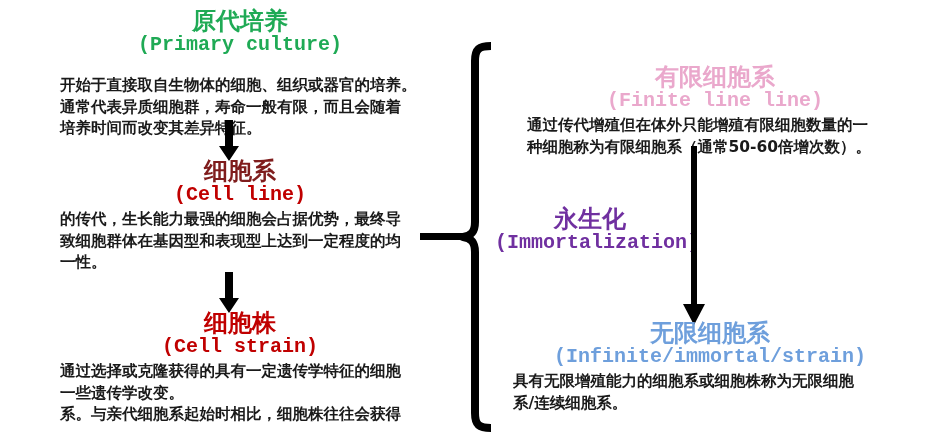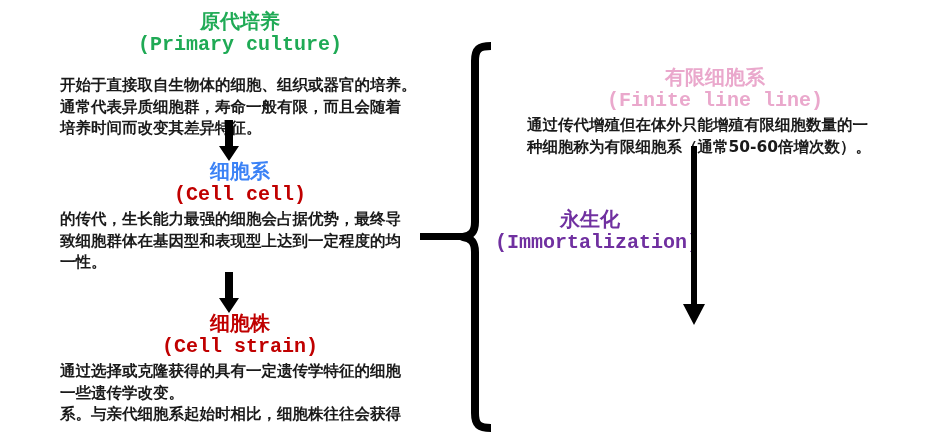--- a/index.html
+++ b/index.html
@@ -16,21 +16,21 @@
     height: 434px;
     background: #ffffff;
     overflow: hidden;
   }
   .node {
     position: absolute;
   }
   .heading-cn {
     text-align: center;
     font-weight: bold;
-    font-size: 20px;
+    font-size: 24px;
     line-height: 23px;
     white-space: nowrap;
   }
   .heading-en {
     text-align: center;
     font-weight: bold;
     font-size: 20px;
     line-height: 24px;
     white-space: nowrap;
     font-family: Liberation Mono, monospace;
@@ -66,22 +66,22 @@
       <div>通常代表异质细胞群，寿命一般有限，而且会随着</div>
       <div>培养时间而改变其差异特征。</div>
     </div>
   </div>
 
   <svg class="arrow-svg" style="left:218px; top:120px;" width="22" height="42" viewBox="0 0 22 42">
     <path d="M 7 0 L 15 0 L 15 26 L 21 26 L 11 41 L 1 26 L 7 26 Z" fill="#000000"></path>
   </svg>
 
   <div class="node" style="left:60px; top:160px; width:360px;">
-    <div class="heading-cn" id="cl-cn" style="color: #3b82f6;">细胞系</div>
-    <div class="heading-en" id="cl-en" style="color: rgb(192, 0, 0);">(Cell cell)</div>
+    <div class="heading-cn" id="cl-cn" style="color: #7f1d1d;">细胞系</div>
+    <div class="heading-en" id="cl-en" style="color: rgb(192, 0, 0);">(Cell line)</div>
     <div class="body-text" style="margin-top: 2px; color: rgb(26, 26, 26);">
       <div>的传代，生长能力最强的细胞会占据优势，最终导</div>
       <div>致细胞群体在基因型和表现型上达到一定程度的均</div>
       <div>一性。</div>
     </div>
   </div>
 
   <svg class="arrow-svg" style="left:218px; top:272px;" width="22" height="42" viewBox="0 0 22 42">
     <path d="M 7 0 L 15 0 L 15 26 L 21 26 L 11 41 L 1 26 L 7 26 Z" fill="#000000"></path>
   </svg>
@@ -123,14 +123,22 @@
 
   <div class="node" style="left:495px; top:208px; width:190px;">
     <div class="heading-cn" id="im-cn" style="color: rgb(112, 48, 160);">永生化</div>
     <div class="heading-en" id="im-en" style="color: rgb(112, 48, 160);">(Immortalization)</div>
   </div>
 
   <svg class="arrow-svg" style="left:681px; top:146px;" width="26" height="180" viewBox="0 0 26 180">
     <path d="M 10 0 L 16 0 L 16 158 L 24 158 L 13 179 L 2 158 L 10 158 Z" fill="#000000"></path>
   </svg>
 
+  <div class="node" style="left:495px; top:322px; width:430px;">
+    <div class="heading-cn" id="icl-cn" style="color: rgb(110, 159, 220);">无限细胞系</div>
+    <div class="heading-en" id="icl-en" style="color: rgb(110, 159, 220);">(Infinite/immortal/strain)</div>
+    <div class="body-text" style="margin-top: 2px; padding-left: 18px; color: rgb(26, 26, 26);">
+      <div>具有无限增殖能力的细胞系或细胞株称为无限细胞</div>
+      <div>系/连续细胞系。</div>
+    </div>
+  </div>
 
 </div>
 
 </body></html>

